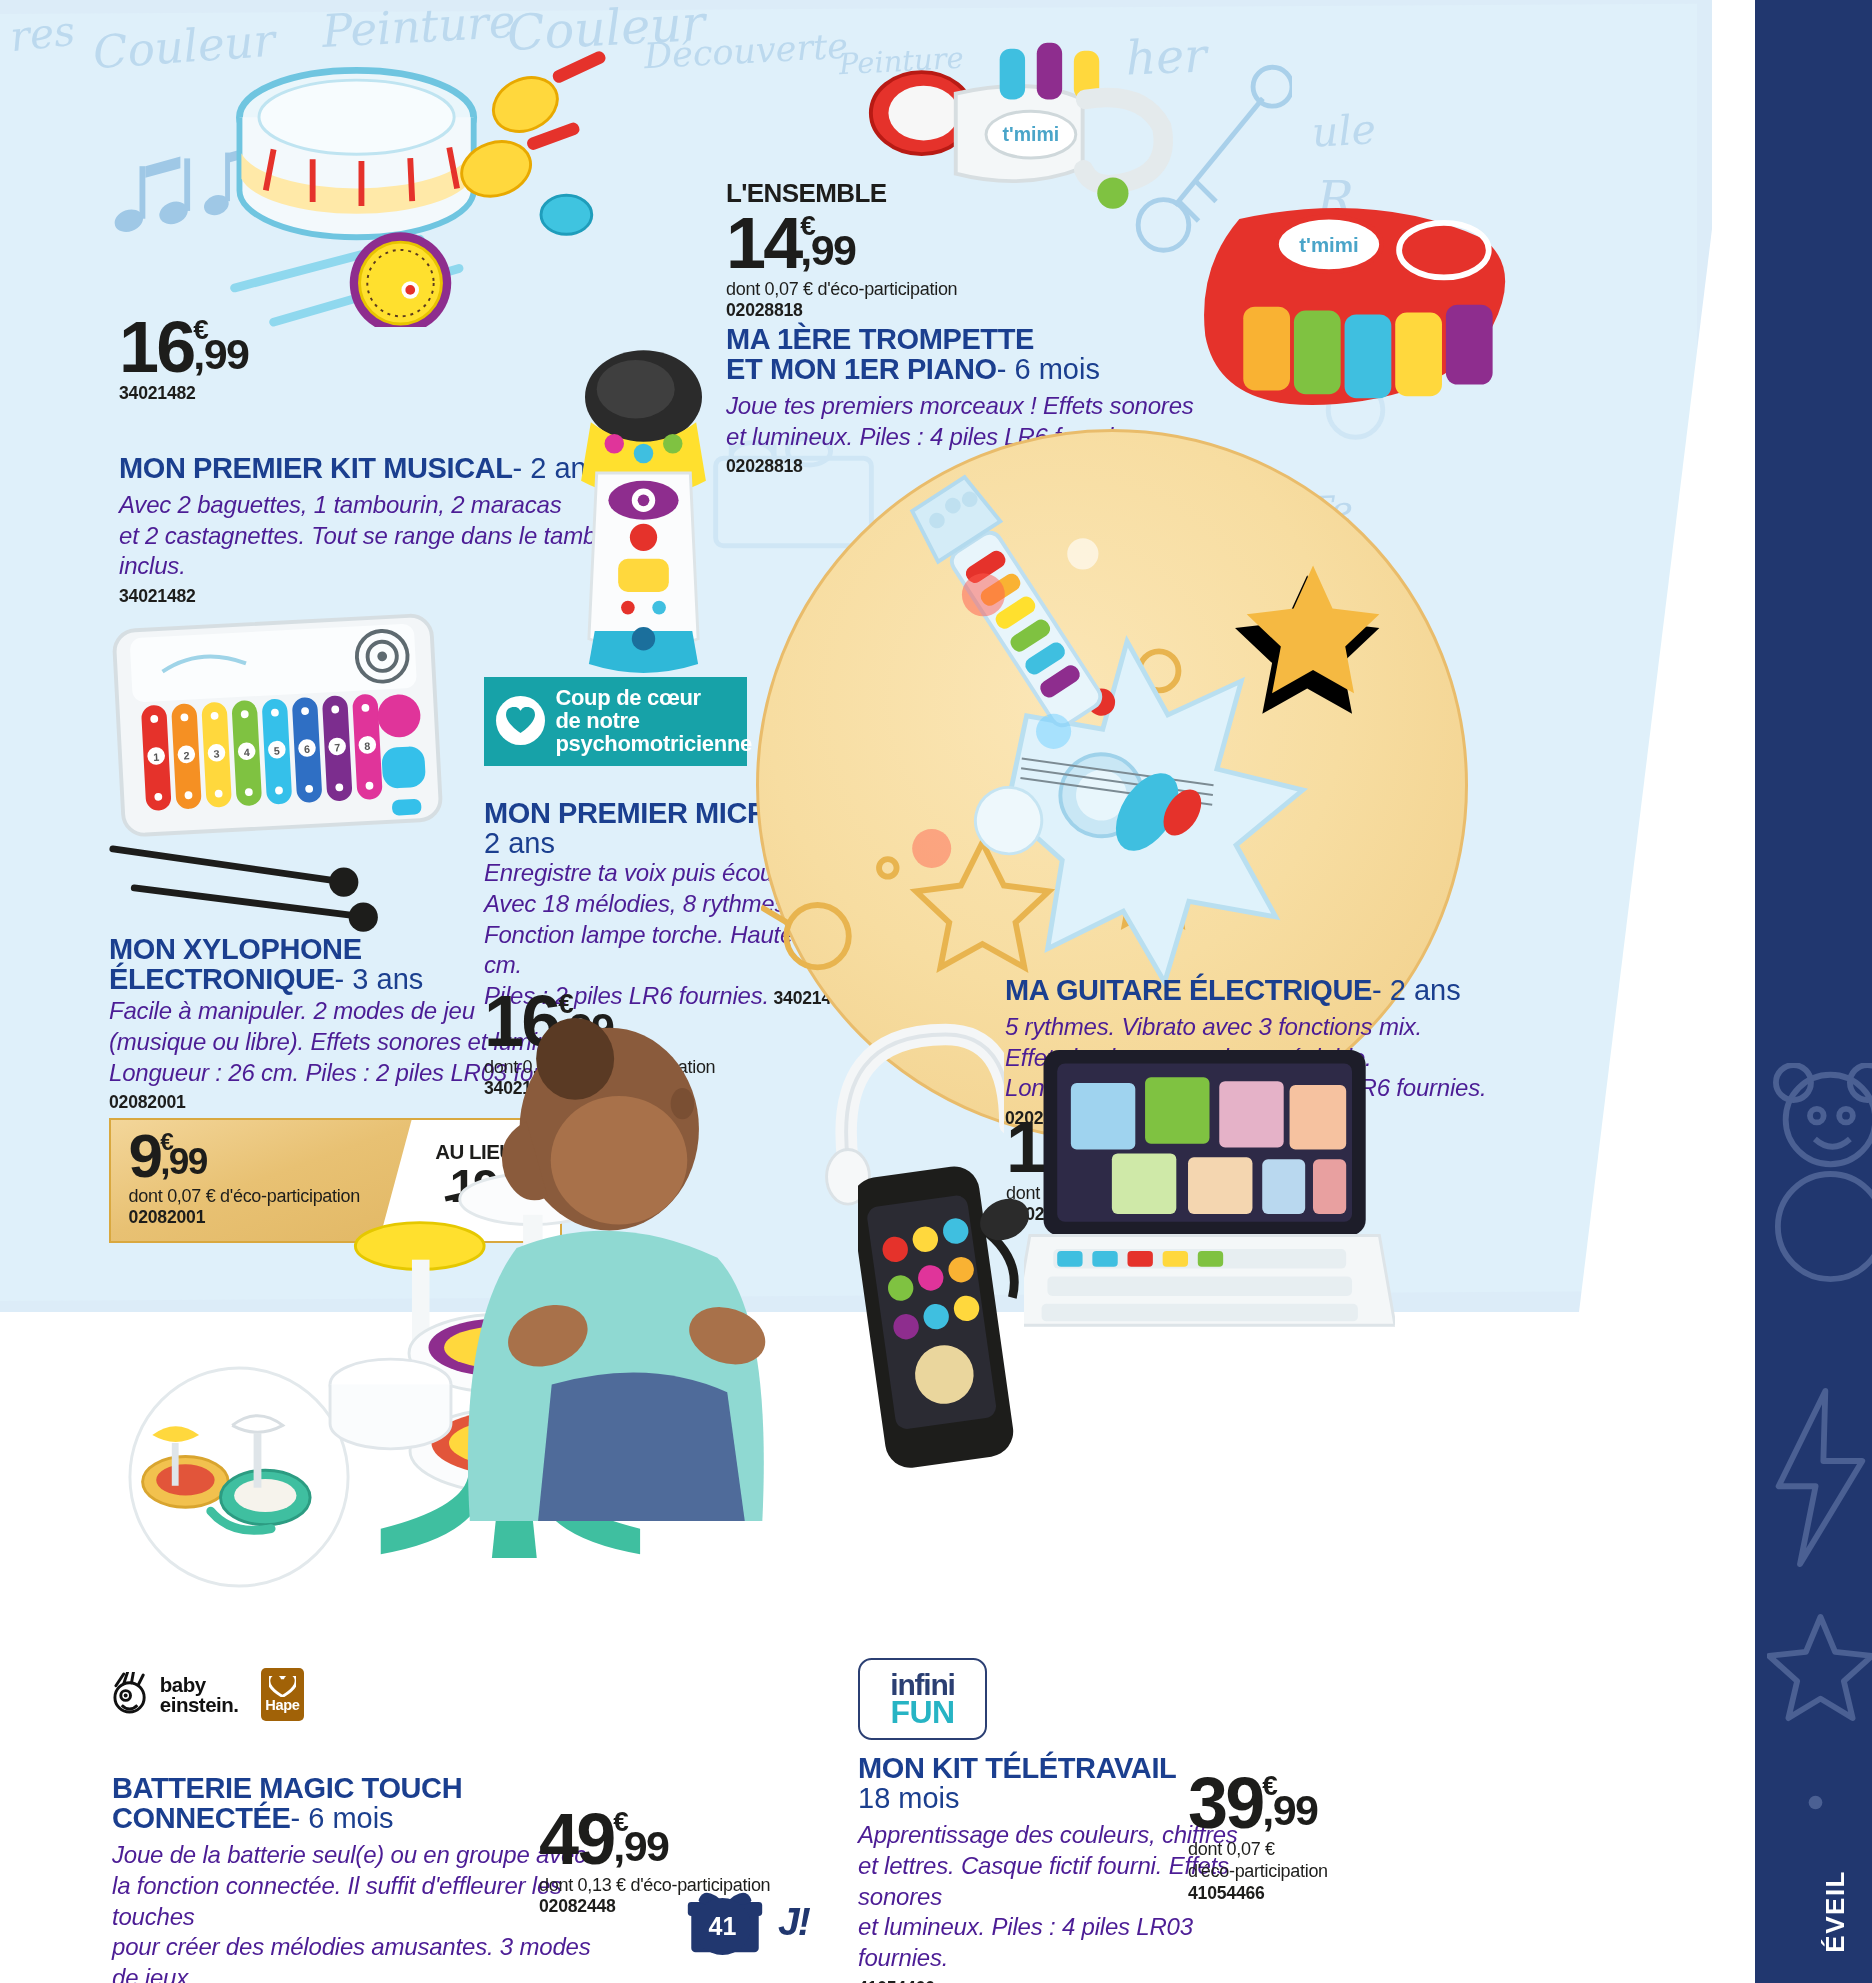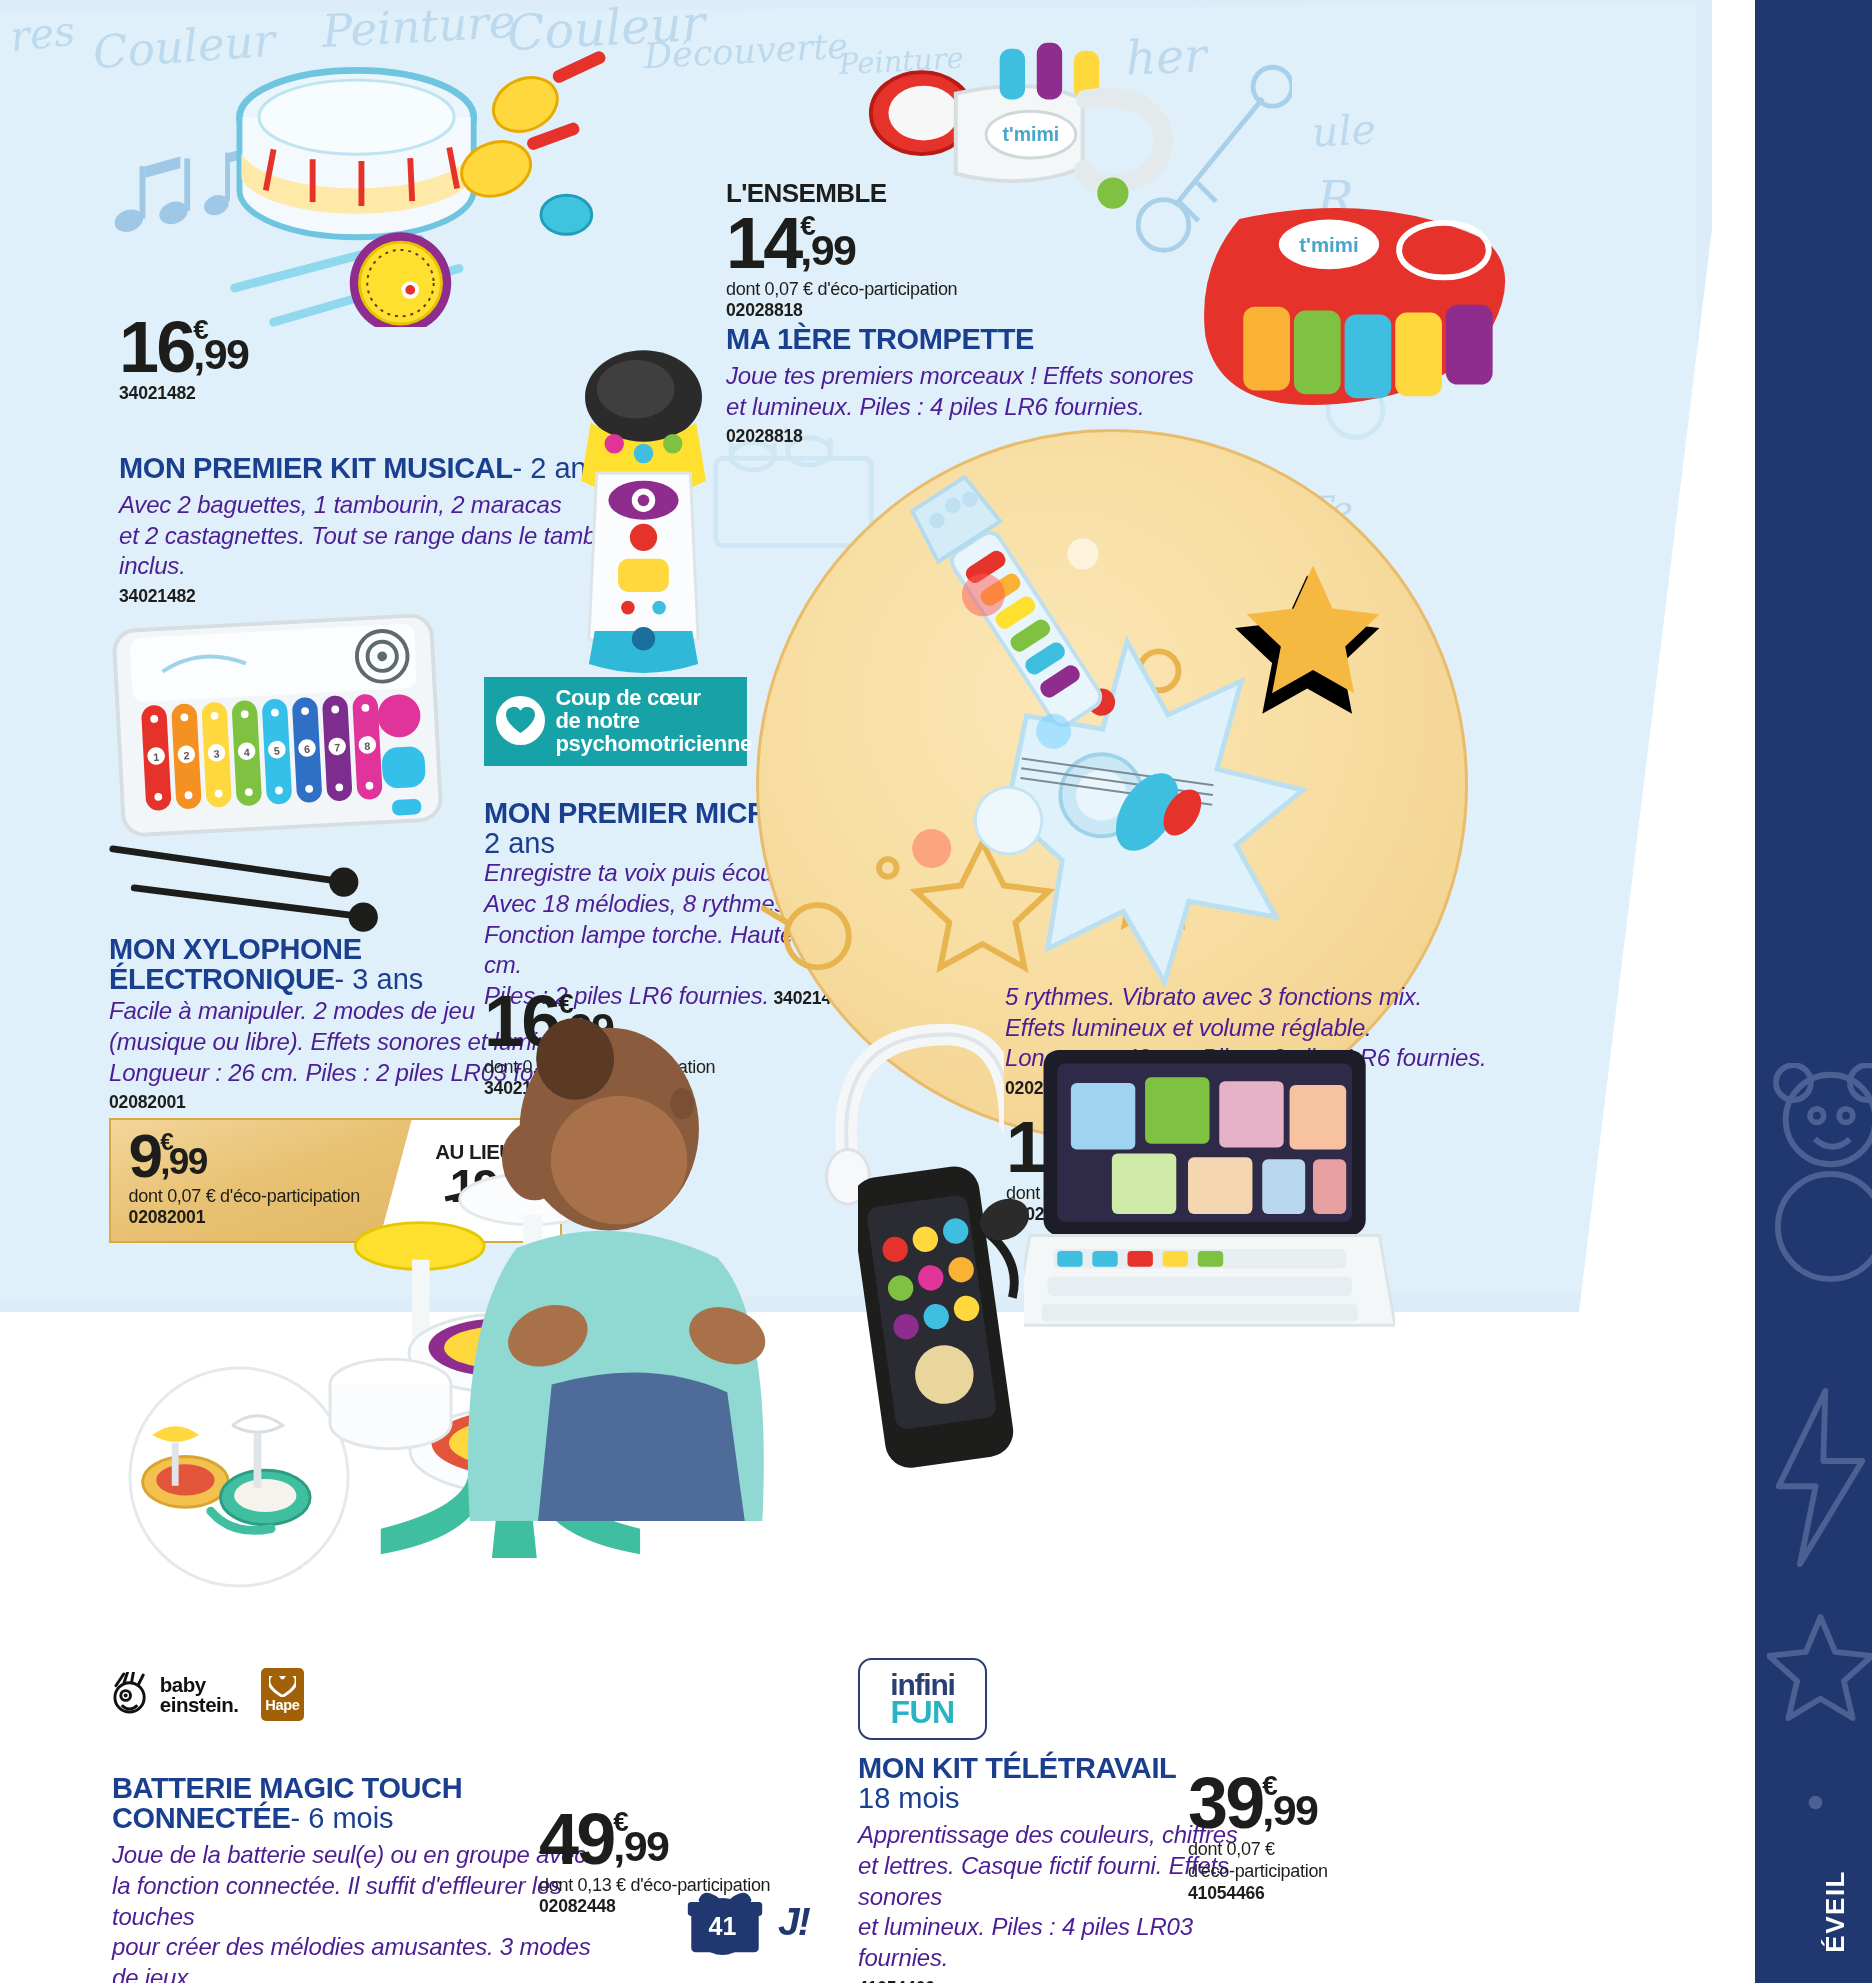--- a/index.html
+++ b/index.html
@@ -316,20 +316,23 @@
         <span class="dec">,99</span>
       </span>
     </div>
     <div class="eco" style="margin-top:5.9px;">dont 0,07 € d'éco-participation</div>
     <div class="ref">02028818</div>
   </div>
 
   <div style="position:absolute;left:726px;top:324px;width:585px;">
     <div class="ttl">
       <div>MA 1ÈRE TROMPETTE</div>
+      <div>
+        <span>ET MON 1ER PIANO</span><span class="age">- 6 mois</span>
+      </div>
     </div>
     <div class="desc" style="margin-top:6.8px;white-space:pre-line;">Joue tes premiers morceaux ! Effets sonores
 et lumineux. Piles : 4 piles LR6 fournies.</div>
     <div class="ref" style="margin-top:3.9px;">02028818</div>
   </div>
 
   <svg class="img-ph" style="left:107px;top:605px;" width="380" height="332" viewBox="0 0 390 340">
     <rect x="12" y="18" width="326" height="210" rx="22" fill="#f3f6f8" stroke="#d6dee2" stroke-width="4" transform="rotate(-3 175 123)"></rect>
     <g transform="rotate(-3 175 123)">
       <rect x="28" y="26" width="292" height="66" rx="12" fill="#fbfdfe"></rect>
@@ -535,20 +538,23 @@
 
     <g>
       <circle cx="228" cy="170" r="22" fill="#ff5a4d" opacity="0.5"></circle>
       <circle cx="175" cy="430" r="20" fill="#ff5a4d" opacity="0.45"></circle>
       <circle cx="330" cy="128" r="16" fill="#ffffff" opacity="0.6"></circle>
       <circle cx="300" cy="310" r="18" fill="#6fd0ff" opacity="0.5"></circle>
     </g>
   </svg>
 
   <div style="position:absolute;left:1005px;top:975px;width:605px;">
+    <div class="ttl">
+      <span>MA GUITARE ÉLECTRIQUE</span><span class="age">- 2 ans</span>
+    </div>
     <div class="desc" style="margin-top:6.8px;white-space:pre-line;">5 rythmes. Vibrato avec 3 fonctions mix.
 Effets lumineux et volume réglable.
 Longueur : 42 cm. Piles : 3 piles LR6 fournies.</div>
     <div class="ref" style="margin-top:3.9px;">02028514</div>
   </div>
 
   <div style="position:absolute;left:1006px;top:1117px;">
     <div class="price">
       <span class="int">16</span><span class="stack">
         <span class="cur">€</span>

